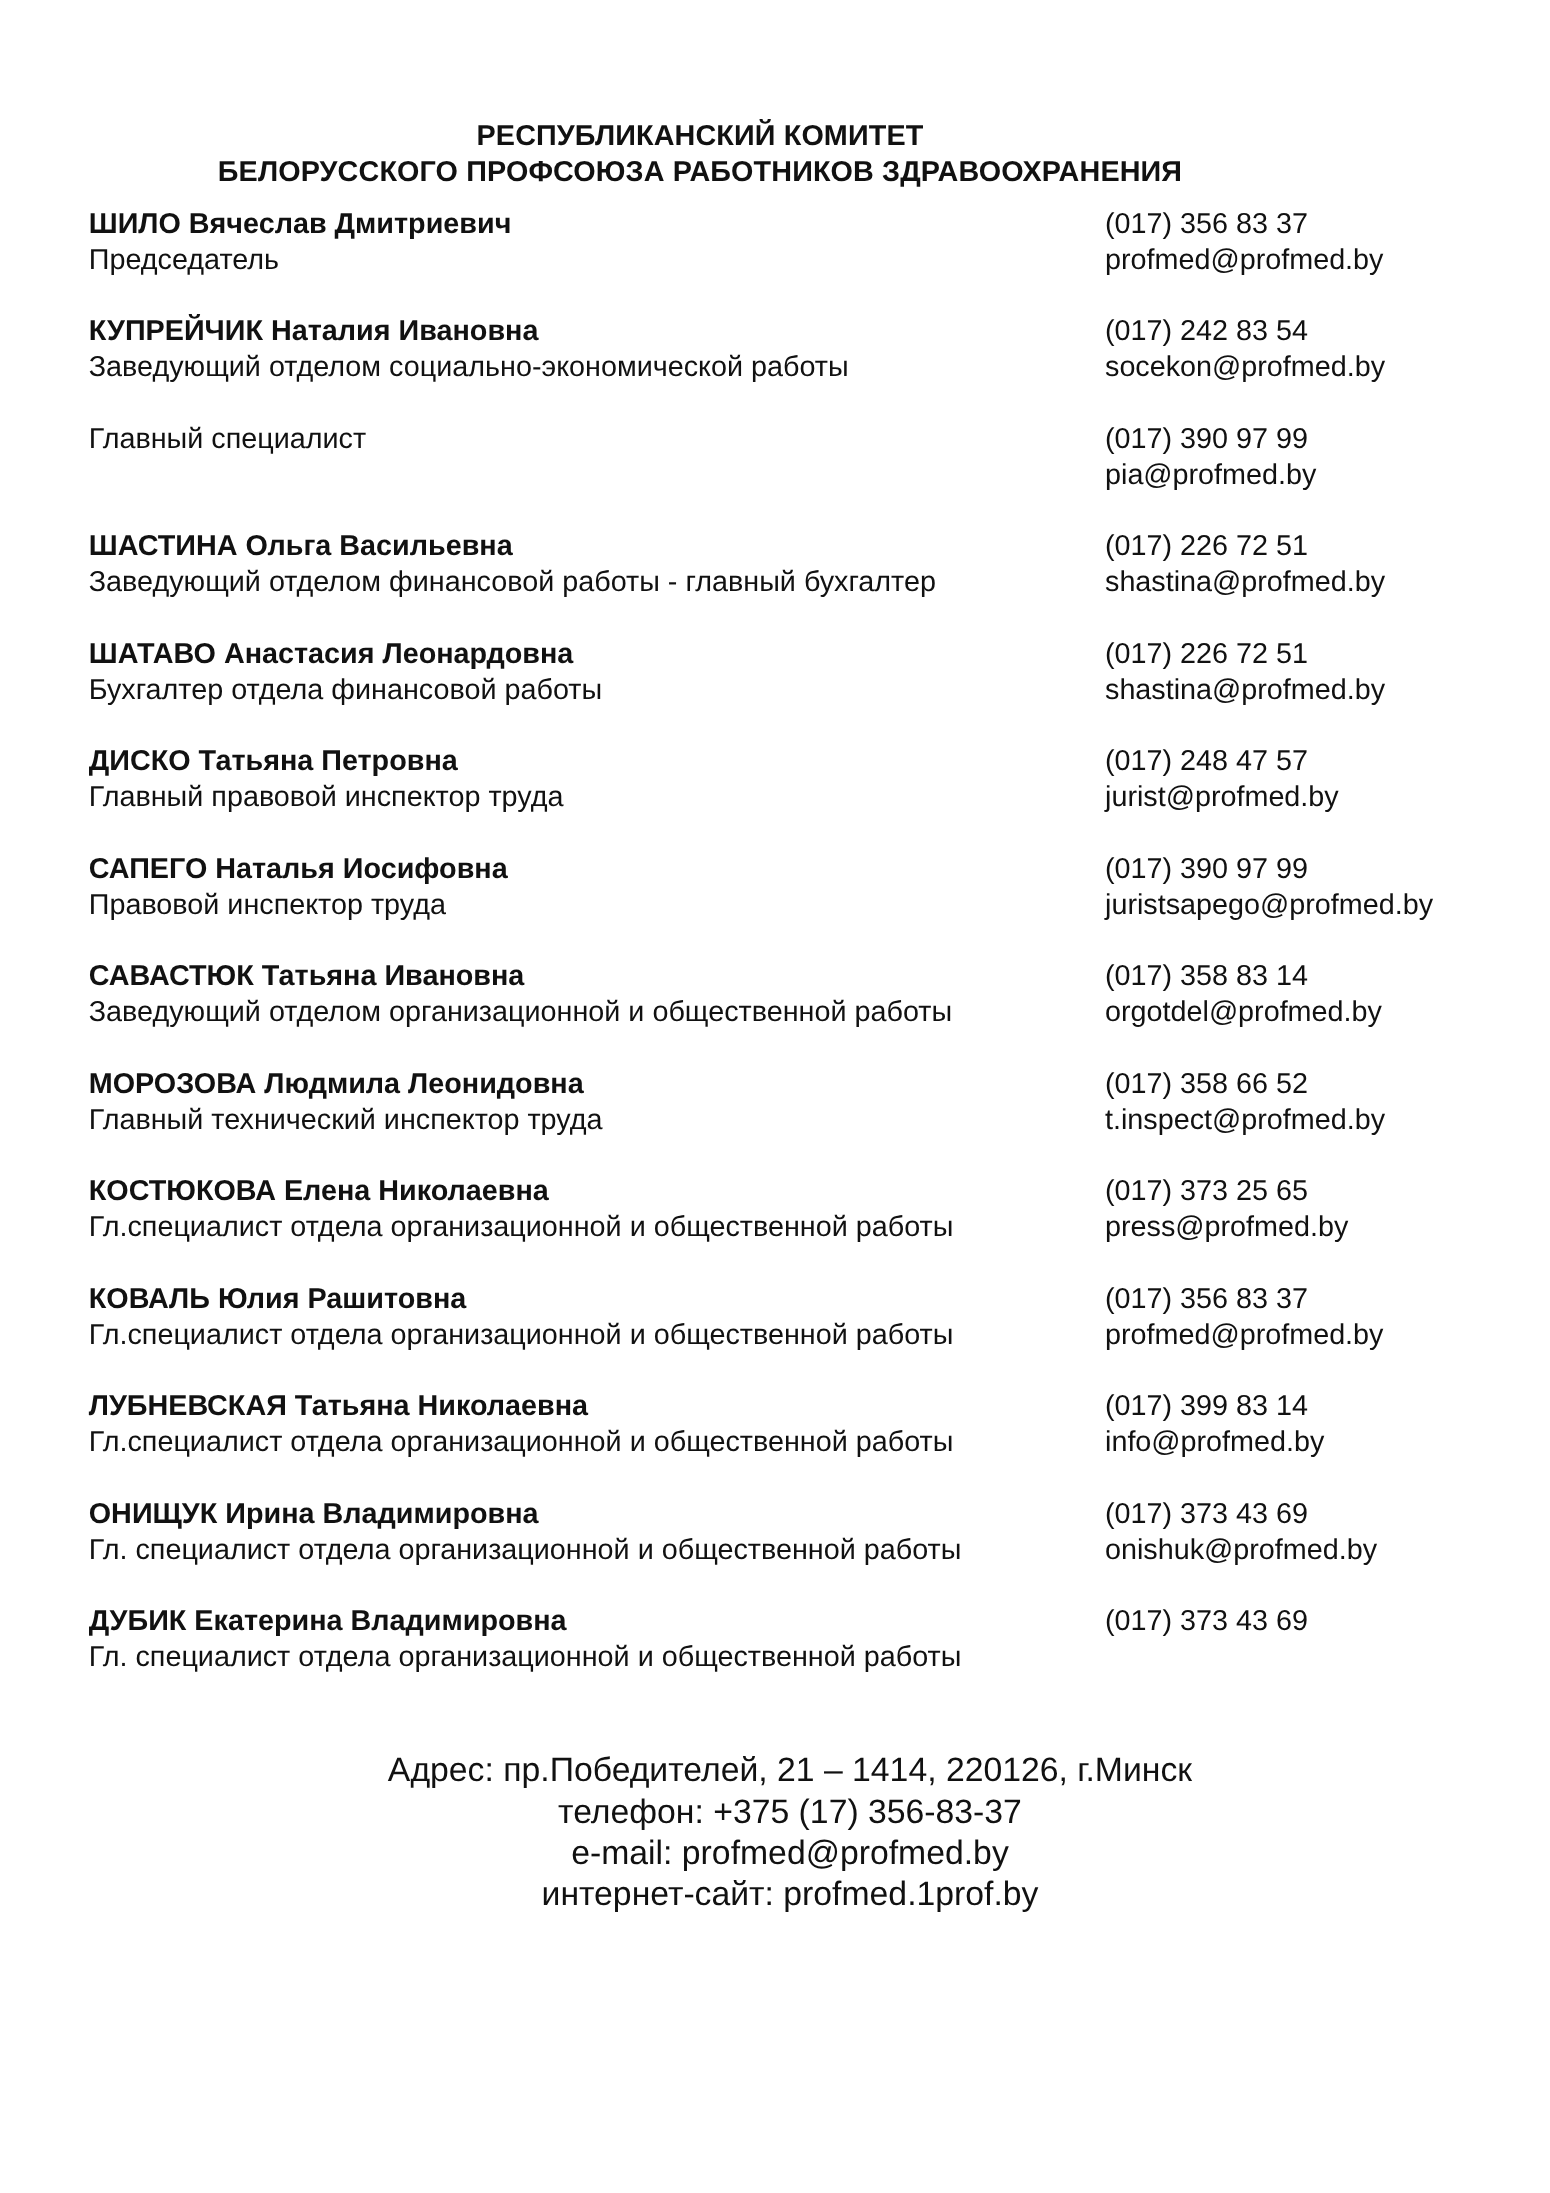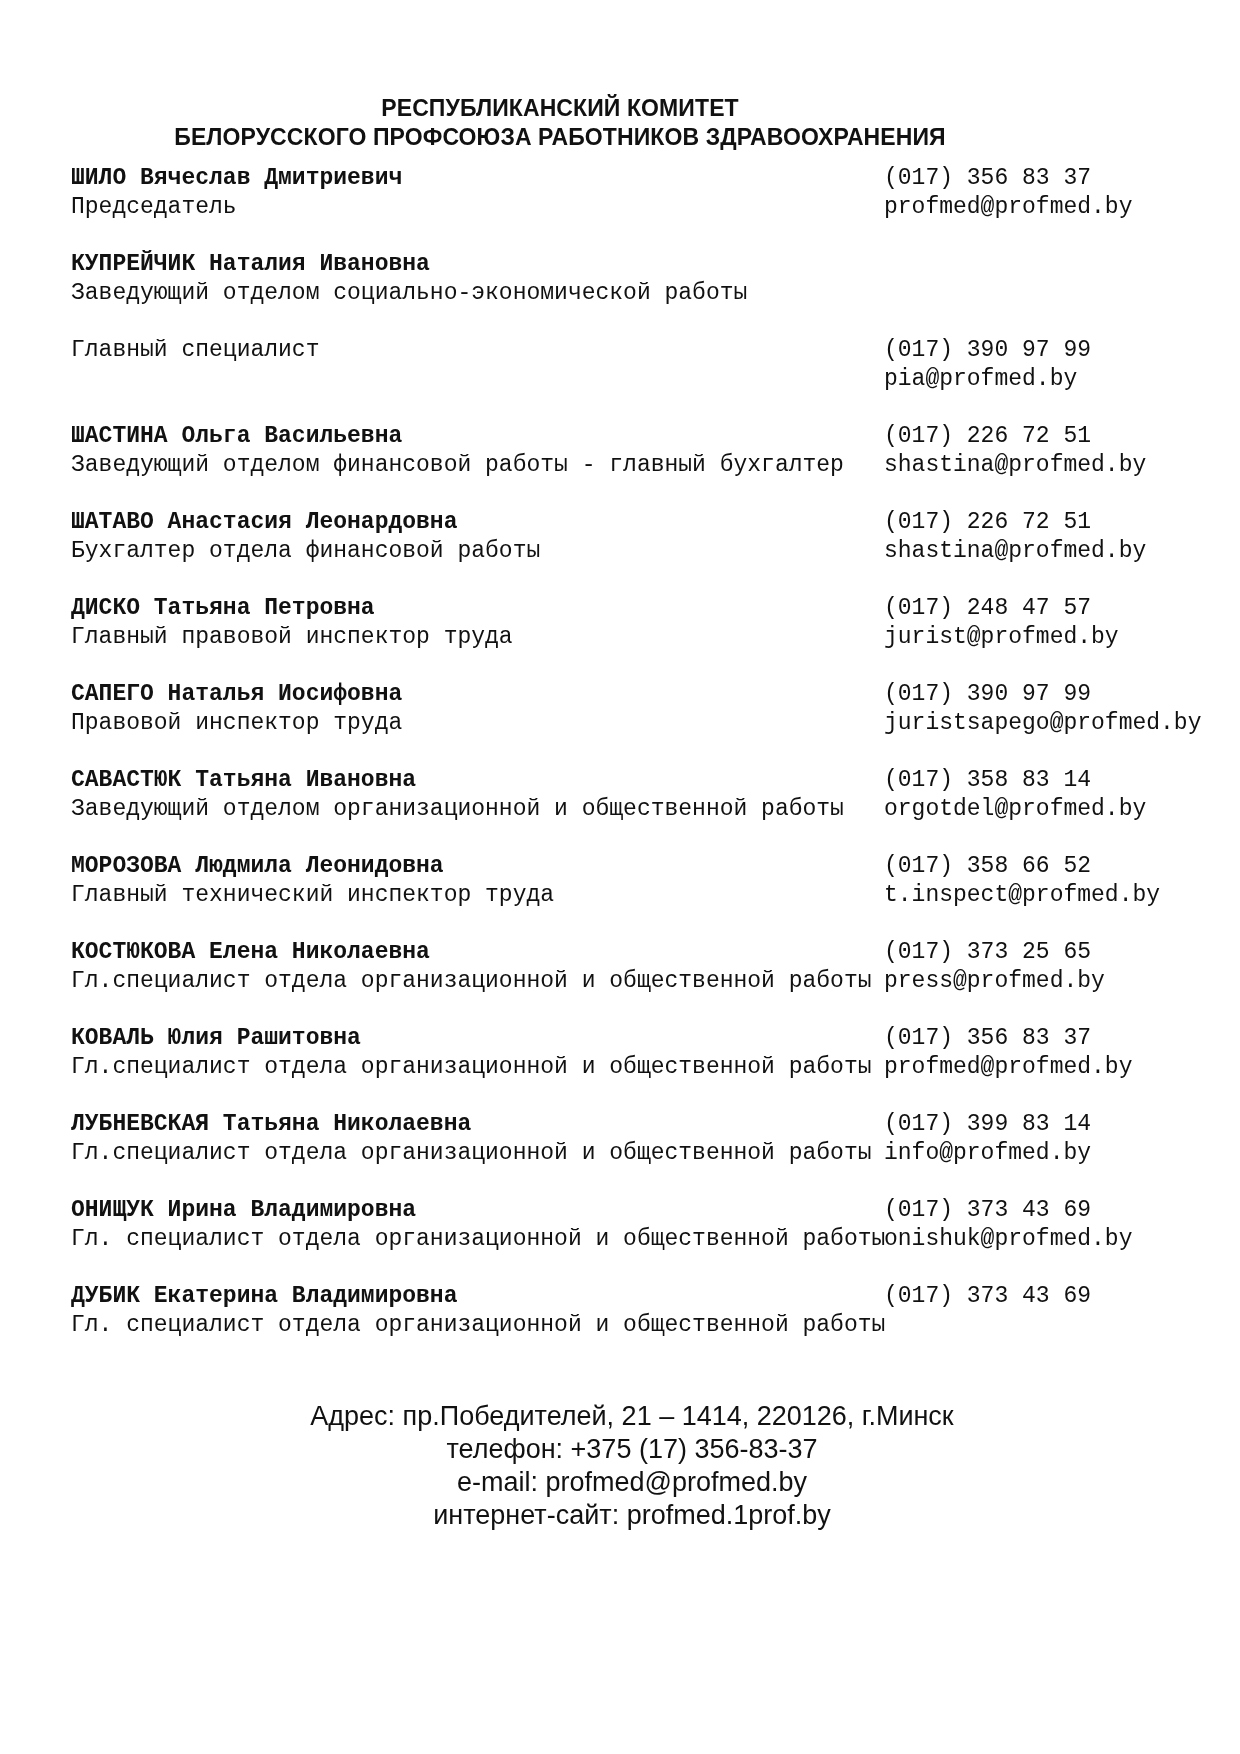--- a/index.html
+++ b/index.html
@@ -7,21 +7,21 @@
     width: 1240px; height: 1754px; position: relative; overflow: hidden;
     font-family: "Liberation Sans", "DejaVu Sans", sans-serif; color: #111111;
   }
   .title {
     position: absolute; left: 0; width: 1120px; top: 76px;
     text-align: center; font-weight: bold; font-size: 23px; line-height: 29px;
     letter-spacing: 0.1px;
     margin-top: 18px;
   }
   .entries { position: absolute; left: 71px; top: 164px; width: 1140px; }
-  .entry { position: relative; height: 86px; font-family: Liberation Mono, monospace; }
+  .entry { position: relative; height: 86px; }
   .entry .left { position: absolute; left: 0; top: 0; }
   .entry .right { position: absolute; left: 813px; top: 0; }
   .name { font-weight: bold; font-size: 23px; line-height: 29px; white-space: nowrap; }
   .position, .phone, .email { font-size: 23px; line-height: 29px; white-space: nowrap; }
   .footer {
     position: absolute; left: 0; width: 1240px; top: 1400px;
     text-align: center; font-size: 27px; line-height: 33px; padding-left: 12px;
   }
 </style>
 </head>
@@ -40,20 +40,24 @@
     </div>
     <div class="right">
       <div class="phone">(017) 356 83 37</div>
       <div class="email">profmed@profmed.by</div>
     </div>
   </div>
   <div class="entry">
     <div class="left">
       <div class="name">КУПРЕЙЧИК Наталия Ивановна</div>
       <div class="position">Заведующий отделом социально-экономической работы</div>
+    </div>
+    <div class="right">
+      <div class="phone">(017) 242 83 54</div>
+      <div class="email">socekon@profmed.by</div>
     </div>
   </div>
   <div class="entry">
     <div class="left">
       <div class="position">Главный специалист</div>
     </div>
     <div class="right">
       <div class="phone">(017) 390 97 99</div>
       <div class="email">pia@profmed.by</div>
     </div>

